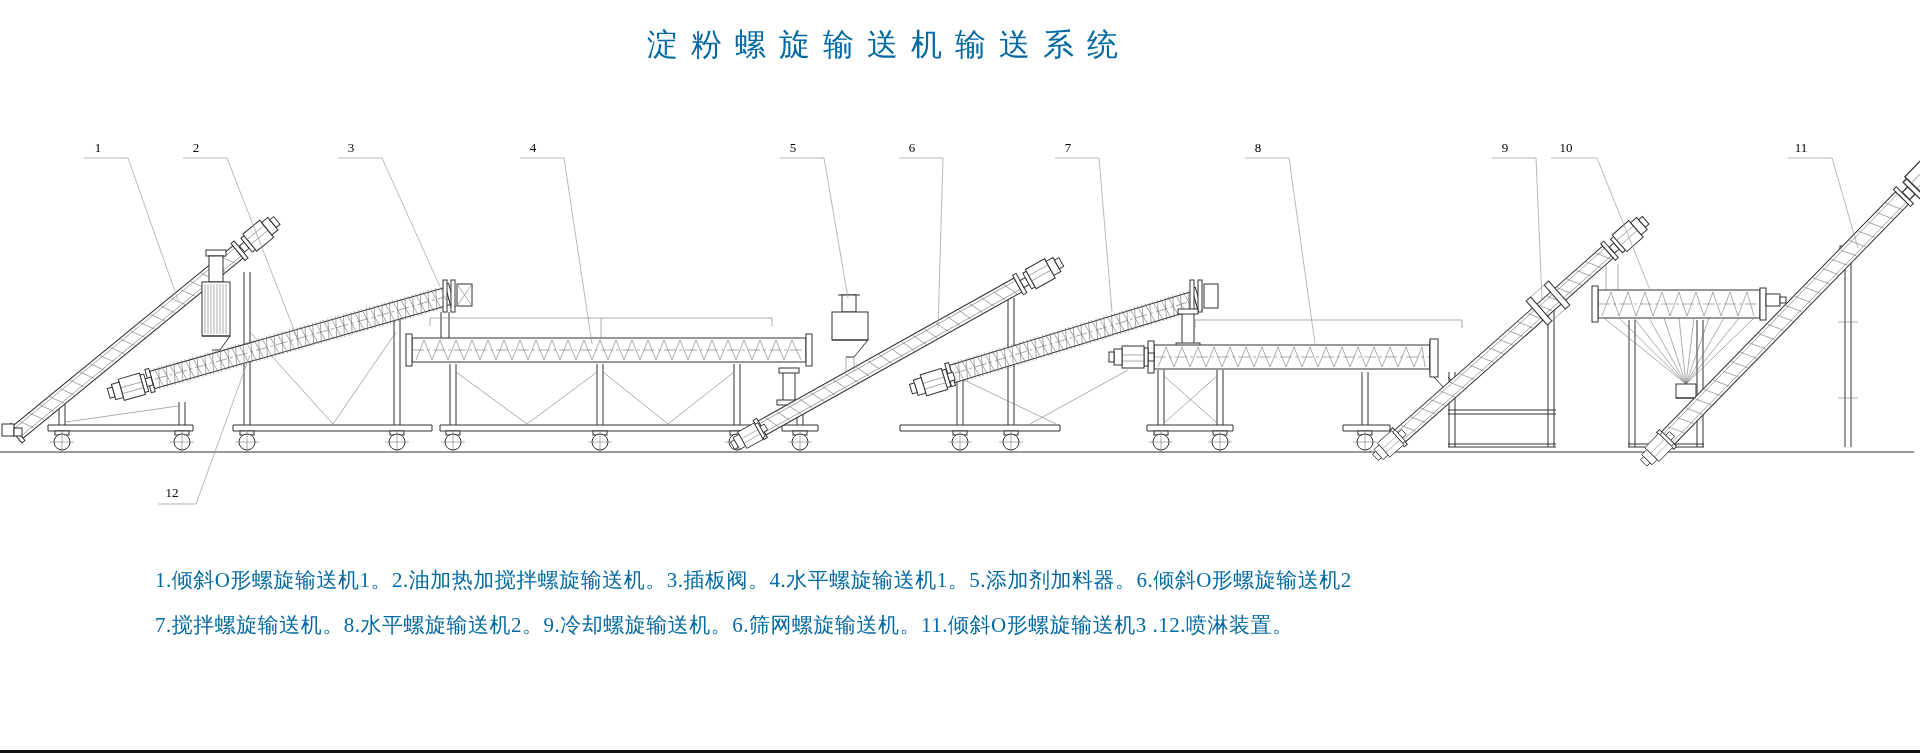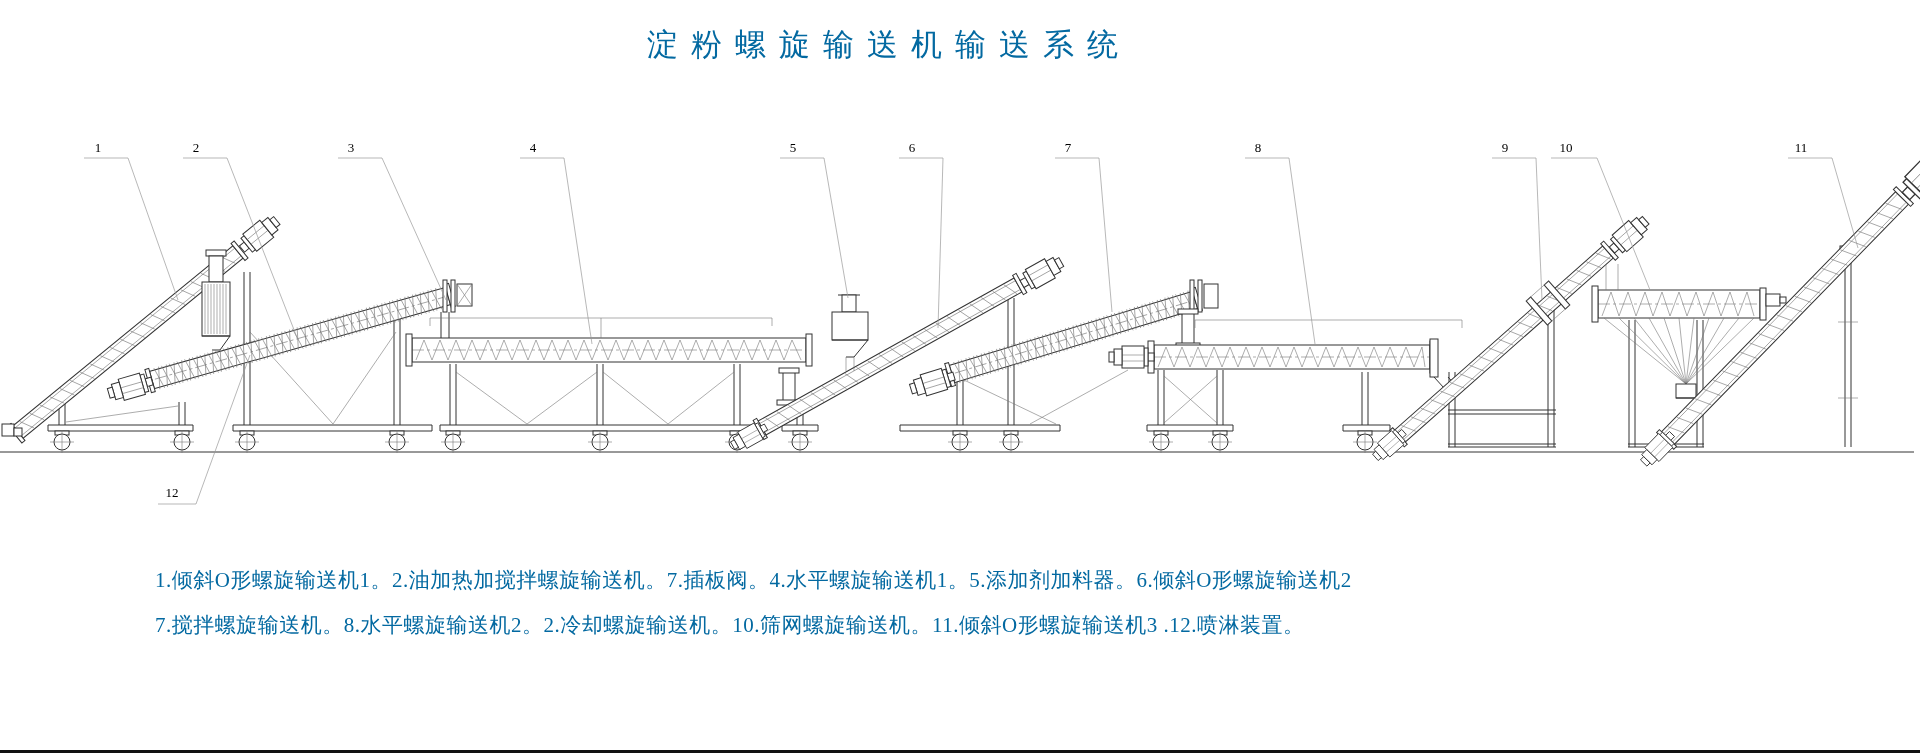--- a/index.html
+++ b/index.html
@@ -683,18 +683,18 @@
         <text x="1801" y="152" class="callout" text-anchor="middle">11</text>
         <line x1="1788" y1="158" x2="1832" y2="158" class="leader"></line>
         <line x1="1832" y1="158" x2="1858" y2="248" class="leader"></line>
         <text x="172" y="497" class="callout" text-anchor="middle">12</text>
         <line x1="158" y1="504" x2="196" y2="504" class="leader"></line>
         <line x1="196" y1="504" x2="250" y2="355" class="leader"></line>
       </g>
     </svg>
 
   <div class="legend">
-    <div>1.倾斜O形螺旋输送机1。2.油加热加搅拌螺旋输送机。7.插板阀。4.水平螺旋输送机1。5.添加剂加料器。6.倾斜O形螺旋输送机2</div>
-    <div>7.搅拌螺旋输送机。8.水平螺旋输送机2。2.冷却螺旋输送机。10.筛网螺旋输送机。11.倾斜O形螺旋输送机3 .12.喷淋装置。</div>
+    <div>1.倾斜O形螺旋输送机1。2.油加热加搅拌螺旋输送机。3.插板阀。4.水平螺旋输送机1。5.添加剂加料器。6.倾斜O形螺旋输送机2</div>
+    <div>7.搅拌螺旋输送机。8.水平螺旋输送机2。9.冷却螺旋输送机。6.筛网螺旋输送机。11.倾斜O形螺旋输送机3 .12.喷淋装置。</div>
   </div>
 
   <div class="bottom-line"></div>
 </div>
 
 </body></html>

